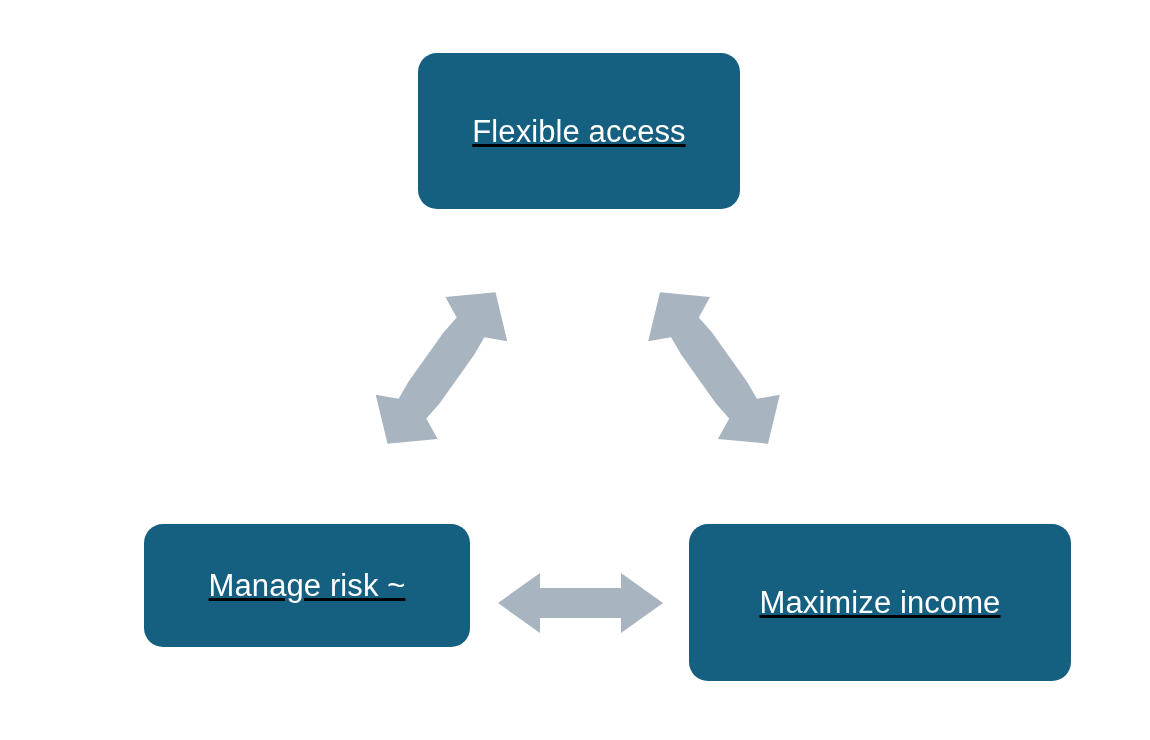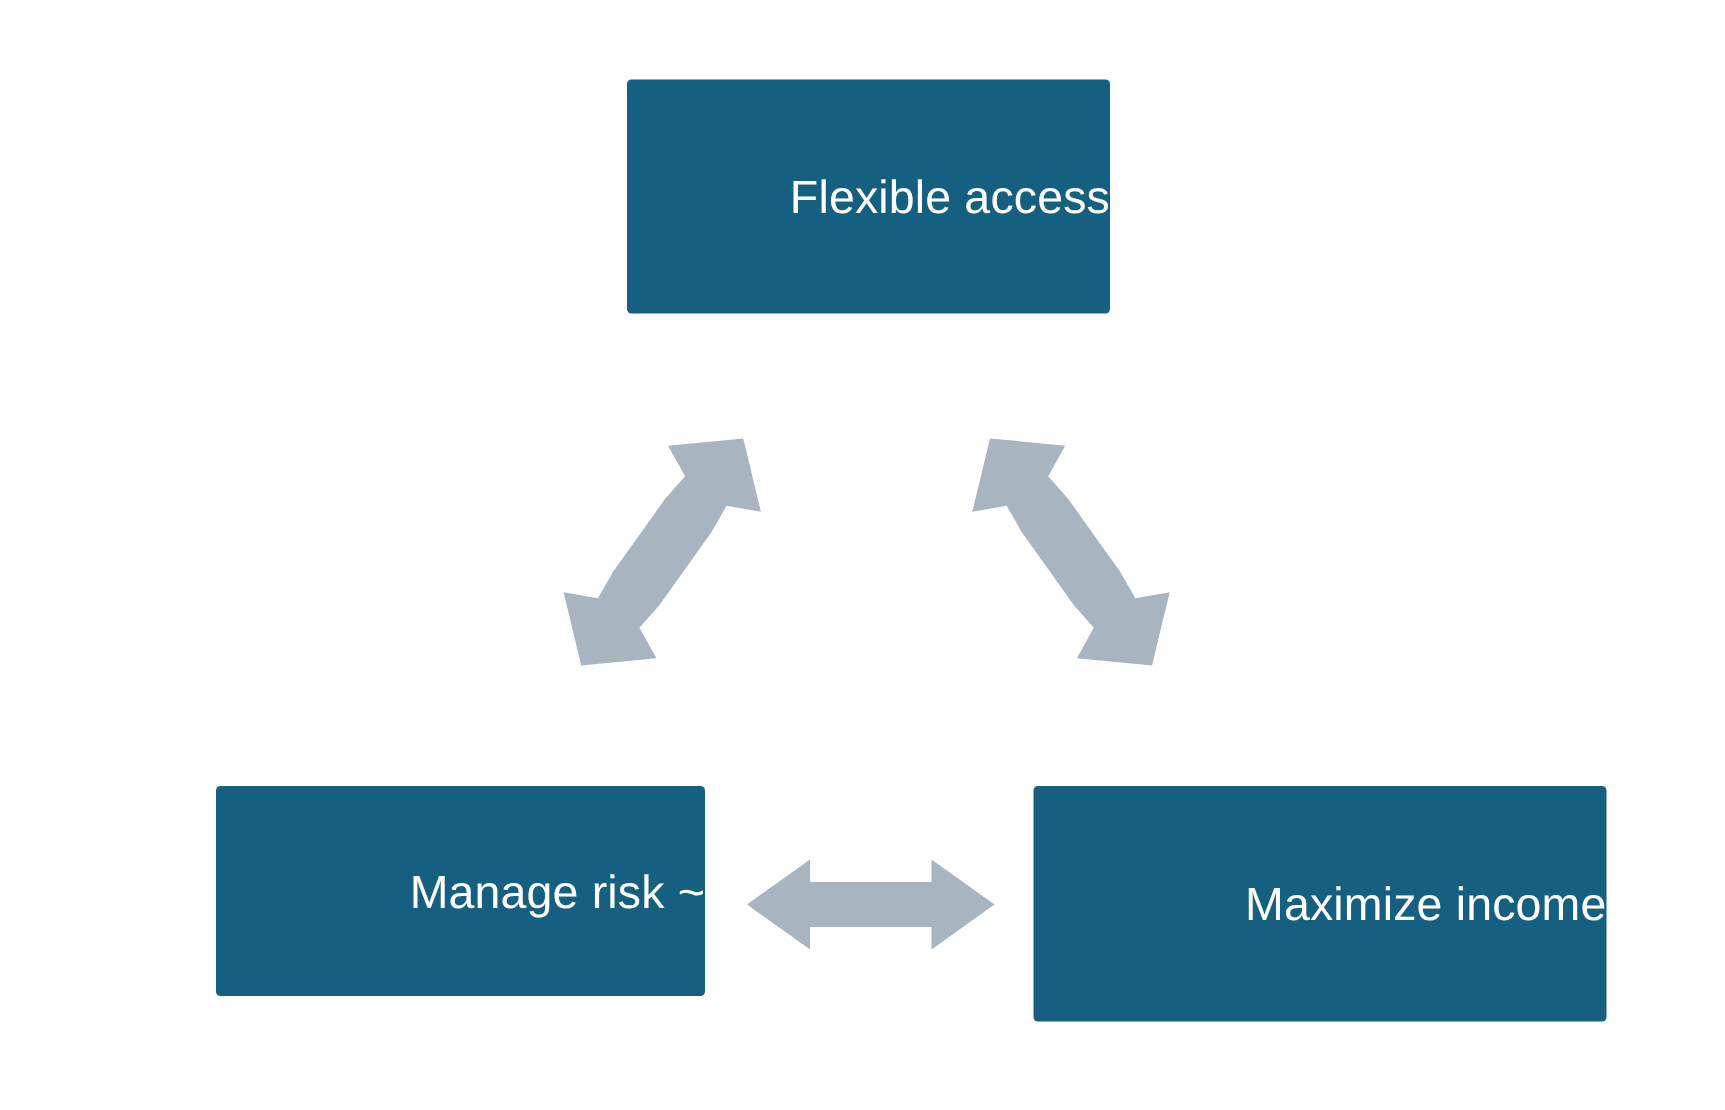--- a/index.html
+++ b/index.html
@@ -14,38 +14,39 @@
     position: relative;
     width: 1150px;
     height: 740px;
     background: #ffffff;
     overflow: hidden;
   }
   .node-box {
     position: absolute;
     display: flex;
     align-items: center;
-    justify-content: flex-end;
+    justify-content: center;
     box-sizing: border-box;
-    border-radius: 3px;
+    border-radius: 19px;
     background: #155f80;
+    text-decoration: underline;
   }
   .node-label {
     color: #ffffff;
     font-family: "Liberation Sans", sans-serif;
     font-size: 31px;
     font-weight: 400;
     letter-spacing: 0.1px;
     line-height: 1;
     white-space: nowrap;
     text-align: center;
   }
   
   #box-top      { left: 418px; top: 53px;  width: 322px; height: 156px; }
-  #box-left     { left: 144px; top: 524px; width: 326px; height: 140px; }
+  #box-left     { left: 144px; top: 524px; width: 326px; height: 123px; }
   #box-right    { left: 689px; top: 524px; width: 382px; height: 157px; }
 
   .arrow-layer {
     position: absolute;
     left: 0;
     top: 0;
     width: 1150px;
     height: 740px;
     pointer-events: none;
   }

